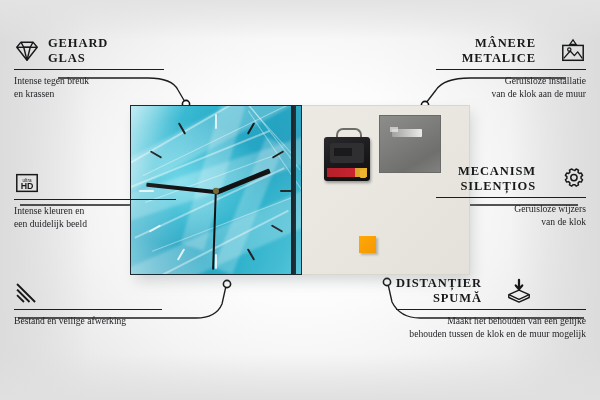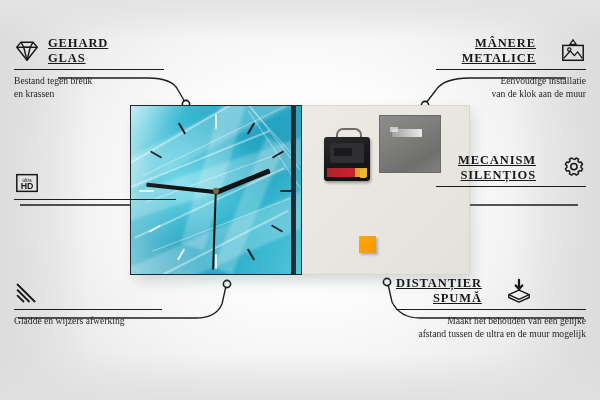--- a/index.html
+++ b/index.html
@@ -74,21 +74,21 @@
     background:linear-gradient(108deg, rgba(255,255,255,.30) 0%, rgba(255,255,255,.06) 18%,
       rgba(255,255,255,0) 34%, rgba(255,255,255,0) 66%, rgba(255,255,255,.10) 88%, rgba(255,255,255,.20) 100%);
     pointer-events:none;}
 
   
   .callout{position:absolute;}
   .co-head{display:flex;align-items:center;gap:8px;}
   .co-title{
     font-family:"Liberation Serif", serif;
     font-weight:700;font-size:12.5px;letter-spacing:.9px;color:#16181a;
-    line-height:1.18;text-transform:uppercase;white-space:pre-line;text-decoration:underline;
+    line-height:1.18;text-transform:uppercase;white-space:pre-line;
   }
   .co-rule{height:1px;background:#1b1d1f;margin-top:3px;}
   .co-desc{
     font-family:"Liberation Serif", serif;
     font-size:9.6px;color:#24262a;line-height:1.38;margin-top:4px;white-space:pre-line;
   }
   .left .co-head{justify-content:flex-start;}
   .right .co-head{justify-content:flex-end;gap:24px;}
   .right .co-title{text-align:right;}
   .right .co-desc{text-align:right;}
@@ -189,87 +189,91 @@
           <path d="M3 10 H25"></path>
             <path d="M7.5 4.5 L10.5 10 L14 24"></path>
           <path d="M20.5 4.5 L17.5 10 L14 24"></path>
             <path d="M10.5 10 H17.5"></path>
         </g>
       </svg>
       <div class="co-title">GEHARD
 GLAS</div>
     </div>
     <div class="co-rule" style="width:150px;"></div>
-    <div class="co-desc">Bestand tegen breuk
+    <div class="co-desc">Intense tegen breuk
 en krassen</div>
   </div>
 
   <div class="callout left" style="left:14px;top:170px;width:162px;">
     <div class="co-head">
       <svg class="ico" viewBox="0 0 28 28">
         <rect x="3" y="5" width="22" height="18" fill="none" stroke="#16181a" stroke-width="1.6"></rect>
         <text x="14" y="12.4" font-family="Liberation Sans, sans-serif" font-size="5" text-anchor="middle" fill="#16181a">ultra</text>
         <text x="14" y="20.6" font-family="Liberation Sans, sans-serif" font-size="9.5" font-weight="bold" text-anchor="middle" fill="#16181a">HD</text>
       </svg>
     </div>
     <div class="co-rule" style="width:162px;"></div>
+    <div class="co-desc">Intense kleuren en
+een duidelijk beeld</div>
   </div>
 
   <div class="callout left" style="left:14px;top:280px;width:148px;">
     <div class="co-head">
       <svg class="ico" viewBox="0 0 28 28">
         <g stroke="#16181a" stroke-width="2" stroke-linecap="square">
           <path d="M4 5 L22 23"></path>
             <path d="M4 11 L16 23"></path>
             <path d="M4 17 L10 23"></path>
         </g>
       </svg>
     </div>
     <div class="co-rule" style="width:148px;"></div>
-    <div class="co-desc">Gladde en wijzers afwerking</div>
+    <div class="co-desc">Bestand en veilige afwerking</div>
   </div>
 
   <div class="callout right" style="left:436px;top:36px;width:150px;">
     <div class="co-head">
       <div class="co-title">MÂNERE
 METALICE</div>
       <svg class="ico" viewBox="0 0 28 28">
         <path d="M14 2 L10.5 7 H17.5 Z" fill="none" stroke="#16181a" stroke-width="1.4"></path>
         <rect x="3" y="8" width="22" height="16" fill="none" stroke="#16181a" stroke-width="1.6"></rect>
         <path d="M4 22 L11 14 L15.5 19 L19 15 L24 22" fill="none" stroke="#16181a" stroke-width="1.4" stroke-linejoin="round"></path>
         <circle cx="10" cy="12.5" r="1.8" fill="none" stroke="#16181a" stroke-width="1.3"></circle>
       </svg>
     </div>
     <div class="co-rule" style="width:150px;"></div>
-    <div class="co-desc">Eenvoudige installatie
+    <div class="co-desc">Geruisloze installatie
 van de klok aan de muur</div>
   </div>
 
-  <div class="callout right" style="left:436px;top:153px;width:150px;">
+  <div class="callout right" style="left:436px;top:164px;width:150px;">
     <div class="co-head">
       <div class="co-title">MECANISM
 SILENȚIOS</div>
       <svg class="ico" viewBox="0 0 28 28">
         <path d="M14 4.2 L16.1 4.8 L17.4 3.2 L19.9 4.6 L19.4 6.6 L20.9 8.1 L22.9 7.6 L24.3 10.1
                  L22.7 11.4 L22.7 13.5 L24.3 14.8 L22.9 17.3 L20.9 16.8 L19.4 18.3 L19.9 20.3 L17.4 21.7
                  L16.1 20.1 L14 20.1 L12.7 21.7 L10.2 20.3 L10.7 18.3 L9.2 16.8 L7.2 17.3 L5.8 14.8
                  L7.4 13.5 L7.4 11.4 L5.8 10.1 L7.2 7.6 L9.2 8.1 L10.7 6.6 L10.2 4.6 L12.7 3.2 Z" fill="none" stroke="#16181a" stroke-width="1.6" stroke-linejoin="round"></path>
         <circle cx="15" cy="12.5" r="3.4" fill="none" stroke="#16181a" stroke-width="1.6"></circle>
       </svg>
     </div>
     <div class="co-rule" style="width:150px;"></div>
+    <div class="co-desc">Geruisloze wijzers
+van de klok</div>
   </div>
 
   <div class="callout right" style="left:396px;top:276px;width:190px;">
     <div class="co-head" style="justify-content:flex-start;">
       <div class="co-title">DISTANȚIER
 SPUMĂ</div>
       <svg class="ico" viewBox="0 0 28 28">
         <path d="M14 2 V11 M10.5 8 L14 12 L17.5 8" fill="none" stroke="#16181a" stroke-width="2.4" stroke-linecap="round" stroke-linejoin="round"></path>
         <path d="M14 13 L25 18 L14 23 L3 18 Z" fill="none" stroke="#16181a" stroke-width="1.5" stroke-linejoin="round"></path>
         <path d="M3 18 V21 L14 26 L25 21 V18" fill="none" stroke="#16181a" stroke-width="1.5" stroke-linejoin="round"></path>
       </svg>
     </div>
     <div class="co-rule" style="width:190px;"></div>
     <div class="co-desc">Maakt het behouden van een gelijke
-afstand tussen de ultra en de muur mogelijk</div>
+behouden tussen de klok en de muur mogelijk</div>
   </div>
 </div>
 
 </body></html>

